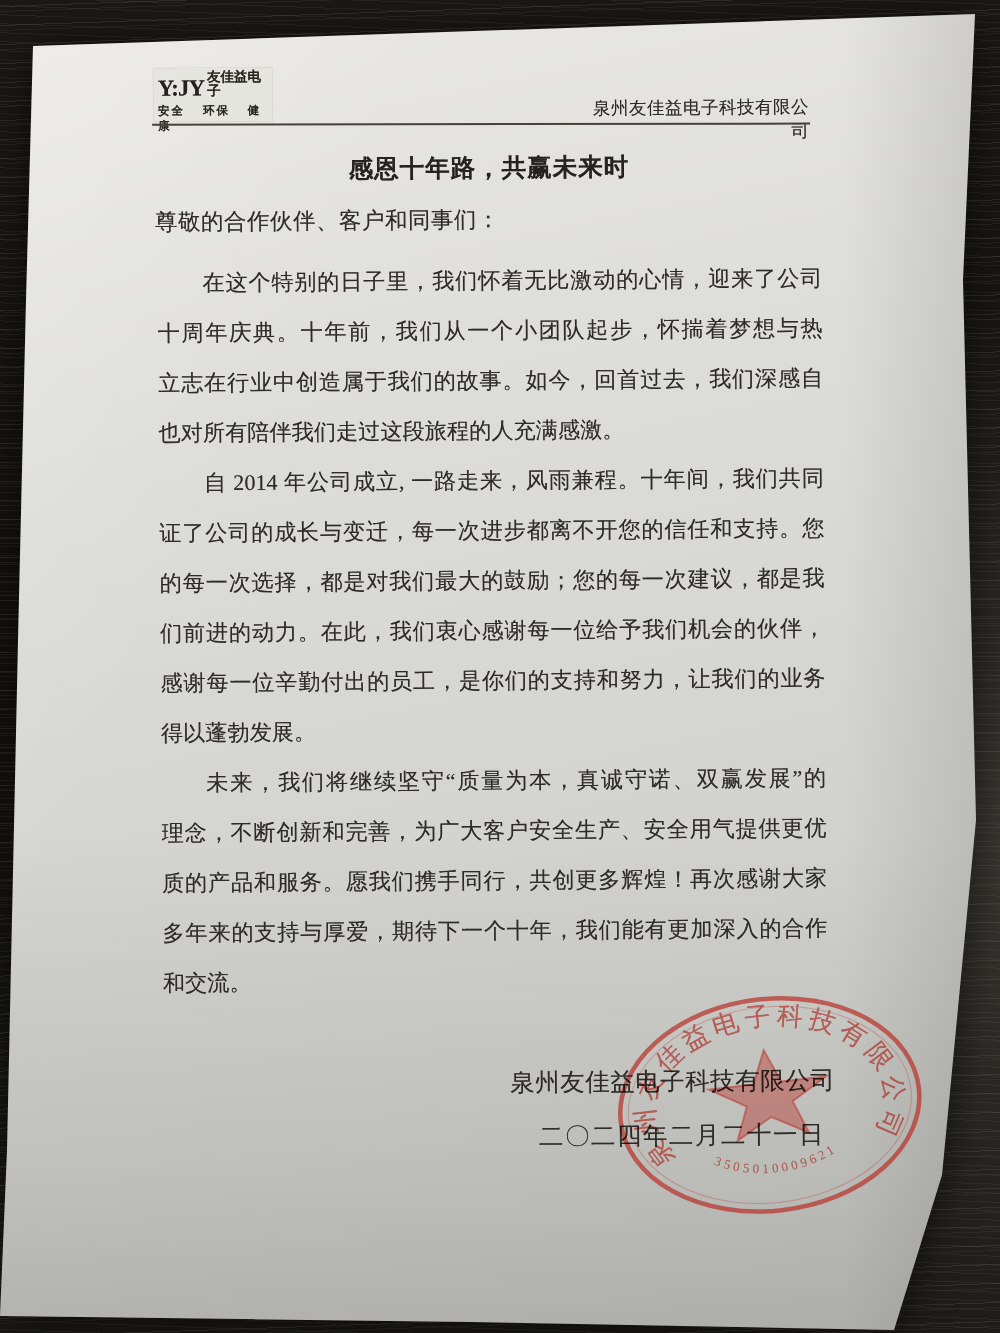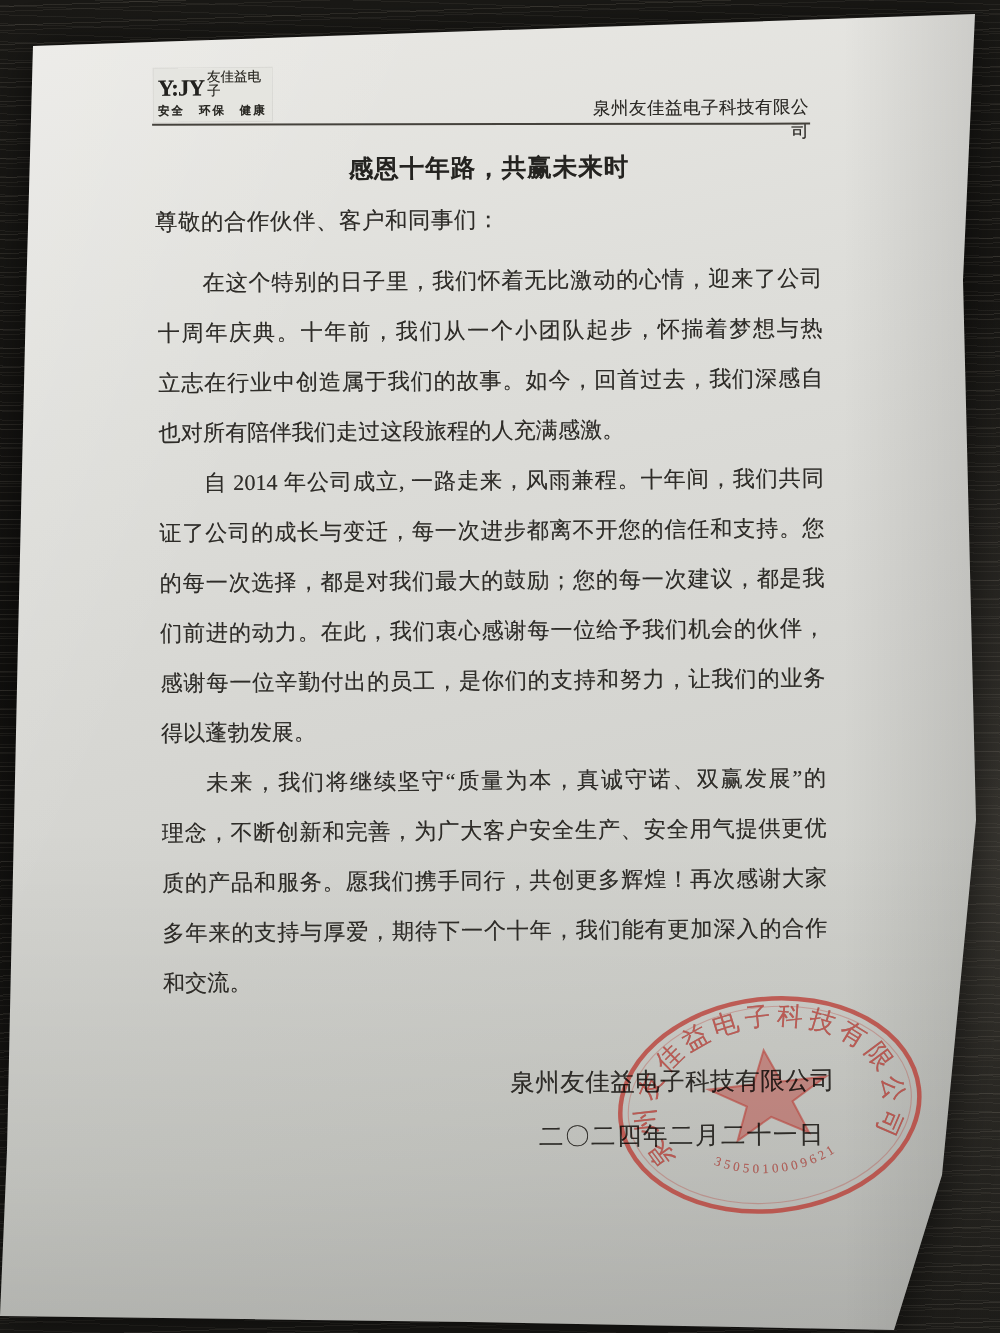--- a/index.html
+++ b/index.html
@@ -30,22 +30,22 @@
   .content{position:absolute;inset:0;transform:rotate(-0.45deg);transform-origin:500px 620px;color:#2e2c28;}
   .content *{text-shadow:0 0 0.6px rgba(46,44,40,0.45);}
 
   .logo-box{
     position:absolute;left:158px;top:66px;width:118px;height:53px;
     background:rgba(228,228,223,0.85);box-shadow:0 0 0 1px rgba(90,88,82,0.10);
     padding:2px 4px;box-sizing:border-box;
   }
   .logo-row{display:flex;align-items:flex-end;line-height:1;}
   .logo-yjy{font-weight:900;font-size:23px;letter-spacing:-1px;color:#22211e;font-family:"Liberation Serif",serif;}
-  .logo-brand{font-weight:400;font-size:13.5px;margin-left:3px;padding-bottom:2px;color:#26251f;font-family:"Liberation Sans",sans-serif;}
-  .logo-slogan{font-weight:700;font-size:11.5px;letter-spacing:2px;word-spacing:9px;margin-top:4px;color:#2a2924;font-family:Liberation Serif, serif;}
+  .logo-brand{font-weight:700;font-size:13.5px;margin-left:3px;padding-bottom:2px;color:#26251f;font-family:"Liberation Sans",sans-serif;}
+  .logo-slogan{font-weight:700;font-size:11.5px;letter-spacing:2px;word-spacing:9px;margin-top:4px;color:#2a2924;font-family:Liberation Mono, monospace;}
 
   .company-top{position:absolute;left:583px;top:97px;width:230px;text-align:right;font-size:17.5px;letter-spacing:0.5px;color:#2c2a26;}
   .header-rule{position:absolute;left:156px;top:123px;width:658px;height:2.2px;background:#45423c;transform:rotate(0.35deg);}
 
   .title{position:absolute;left:160px;top:151px;width:665px;text-align:center;font-size:24.5px;font-weight:700;letter-spacing:1px;color:#242320;}
 
   .salutation{position:absolute;left:158px;top:204px;width:667px;font-size:22.5px;letter-spacing:0.5px;}
 
   .body{position:absolute;left:160px;top:256px;width:665px;font-size:22.2px;line-height:50px;}
   .line{height:50px;white-space:nowrap;}

